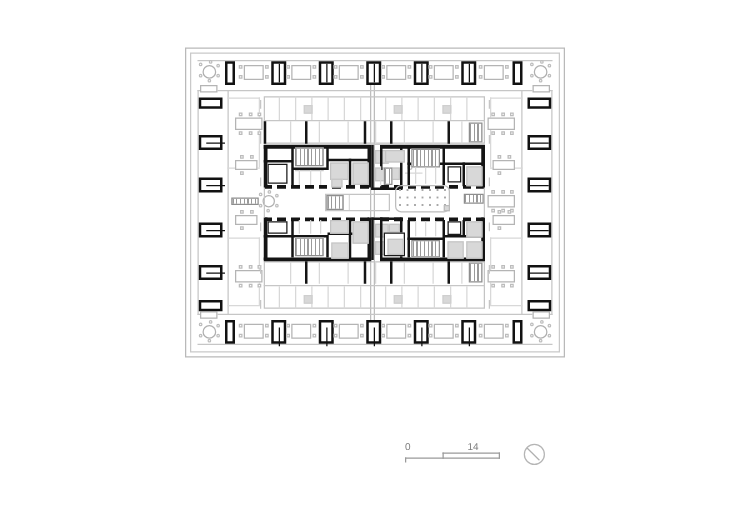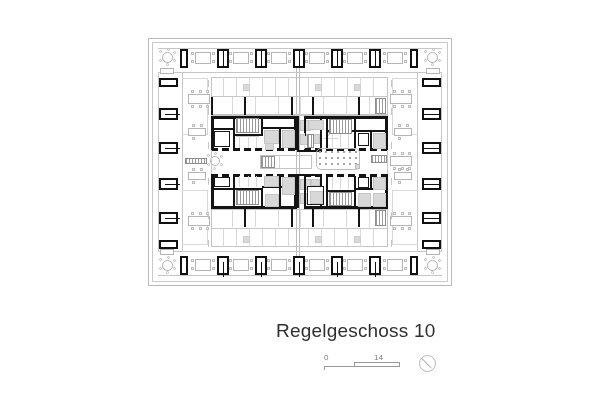--- a/index.html
+++ b/index.html
@@ -552,21 +552,20 @@
 
       <div class="dots" style="left:168px;top:110px;width:44px;height:22px;"></div>
       <div class="gl2" style="left:207px;top:126px;width:3px;height:3px;border:1px solid #bbb;"></div>
 
       <div class="hatch" style="left:223px;top:117px;width:16px;height:8px;"></div>
       <div class="hatch" style="left:37px;top:120px;width:22px;height:6px;"></div>
     </div>
 
   </div>
 
-  <div class="caption">Regelgeschoss 10</div>
 
   <div class="scalewrap">
     <div class="sc-num" style="left:0;">0</div>
     <div class="sc-num" style="left:50px;">14</div>
     <div class="sc-bar"></div>
     <div class="sc-mid" style="top:7px;"></div>
     <div class="sc-tick" style="left:0;top:11px;height:4px;"></div>
     <div class="sc-tick" style="left:30px;top:7px;height:5px;"></div>
     <div class="sc-tick" style="left:75px;top:7px;height:5px;"></div>
   </div>

